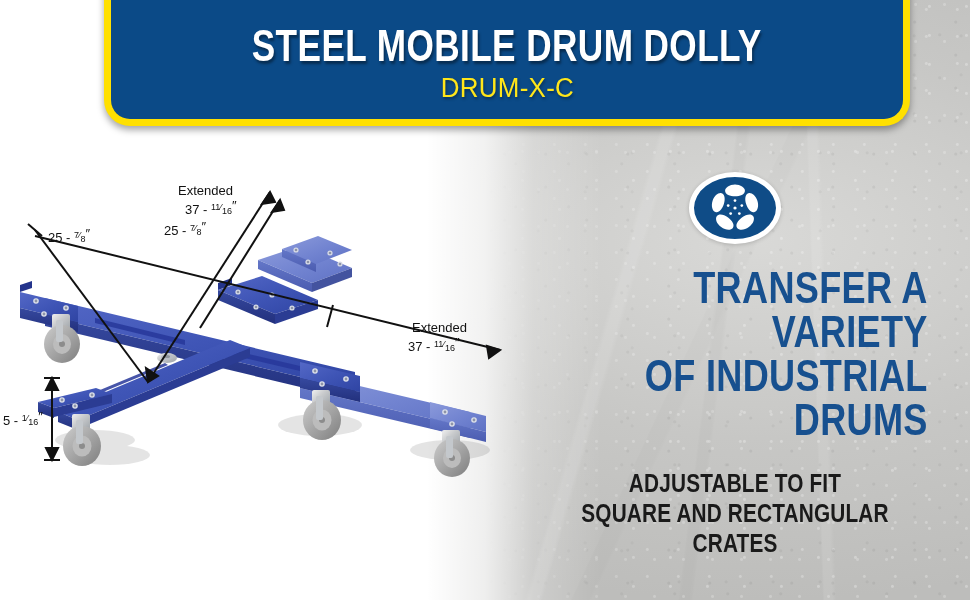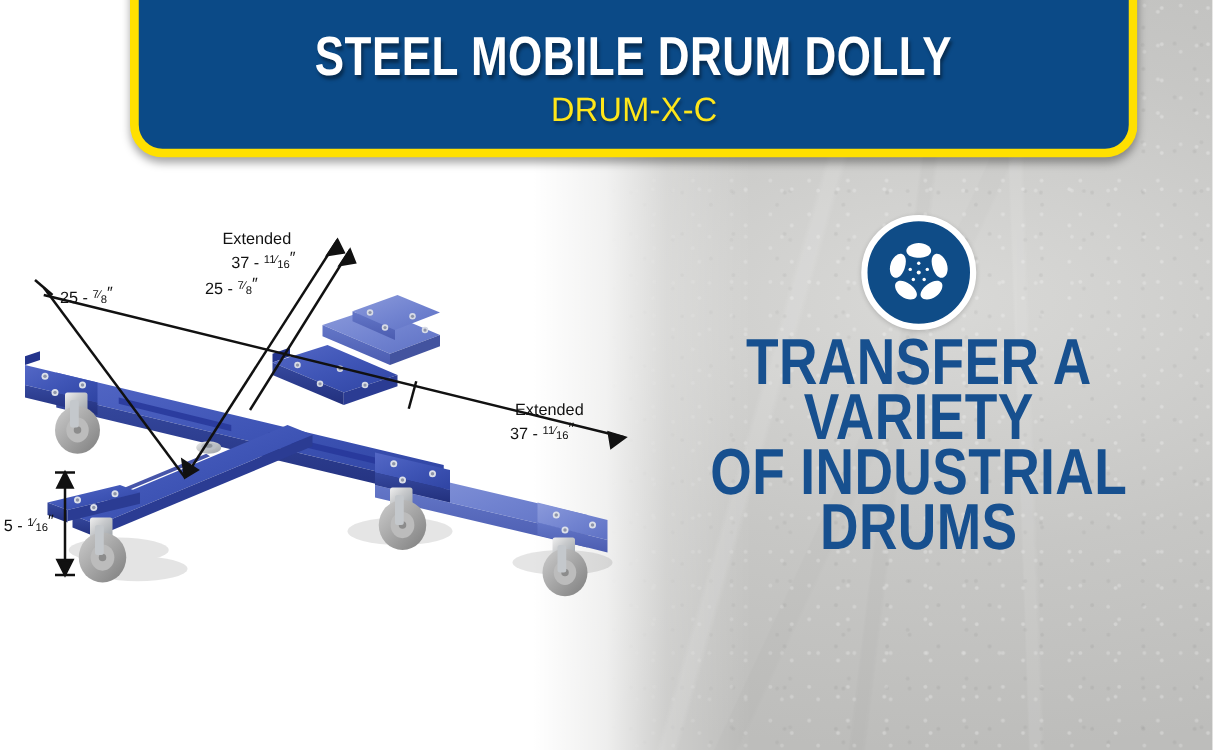--- a/index.html
+++ b/index.html
@@ -95,26 +95,26 @@
     width:92px; height:92px; border-radius:50%;
     background:#0f4c87;
     border:5px solid #ffffff;
     display:flex; align-items:center; justify-content:center;
     box-shadow:0 1px 4px rgba(0,0,0,.18);
     margin-top:12px;
   }
   #wheel-badge svg { display:block; }
 
   #feature-headline {
-    margin-top:4px;
-    text-align:center;
+    margin-top:22px;
+    text-align:right;
     color:#17508f;
     font-family:"Liberation Sans", sans-serif;
     font-weight:bold;
-    font-size:52px;
+    font-size:44px;
     line-height:44px;
     letter-spacing:.4px;
   }
   #feature-headline .hl-line { display:block; transform:scaleX(.82); }
 
   #feature-subhead {
     margin-top:26px;
     text-align:center;
     color:#1a1a1a;
     font-family:"Liberation Sans", sans-serif;
@@ -412,13 +412,17 @@
         <circle cx="50" cy="50" r="2.6"></circle>
       </g>
     </svg>
   </div>
 
   <div id="feature-headline">
     <span class="hl-line">TRANSFER A VARIETY</span>
     <span class="hl-line">OF INDUSTRIAL DRUMS</span>
   </div>
 
+  <div id="feature-subhead">
+    <span class="sh-line">ADJUSTABLE TO FIT</span>
+    <span class="sh-line">SQUARE AND RECTANGULAR CRATES</span>
+  </div>
 </div>
 
 </body></html>

